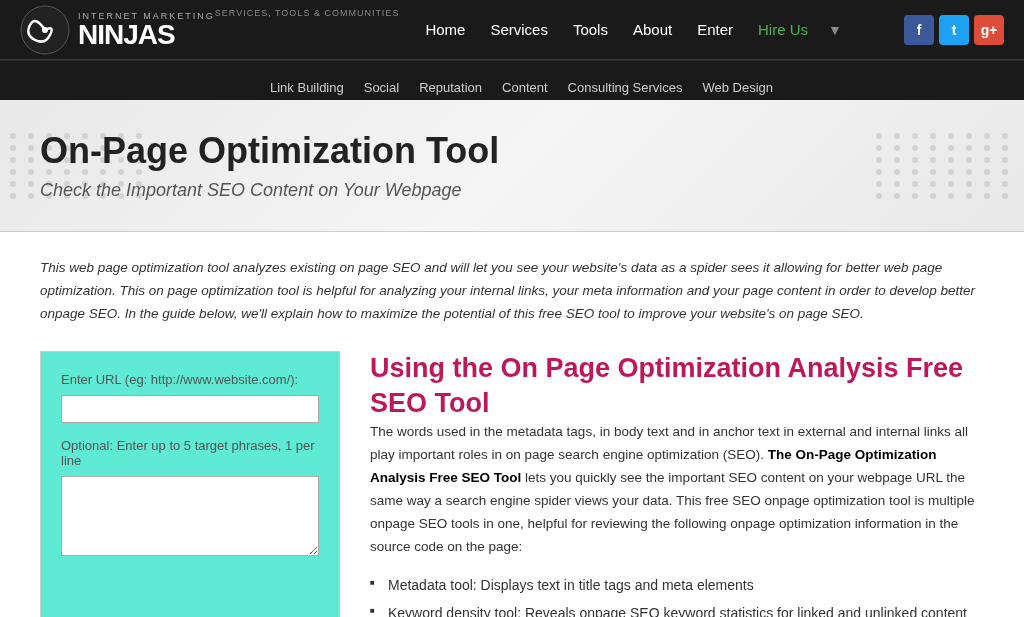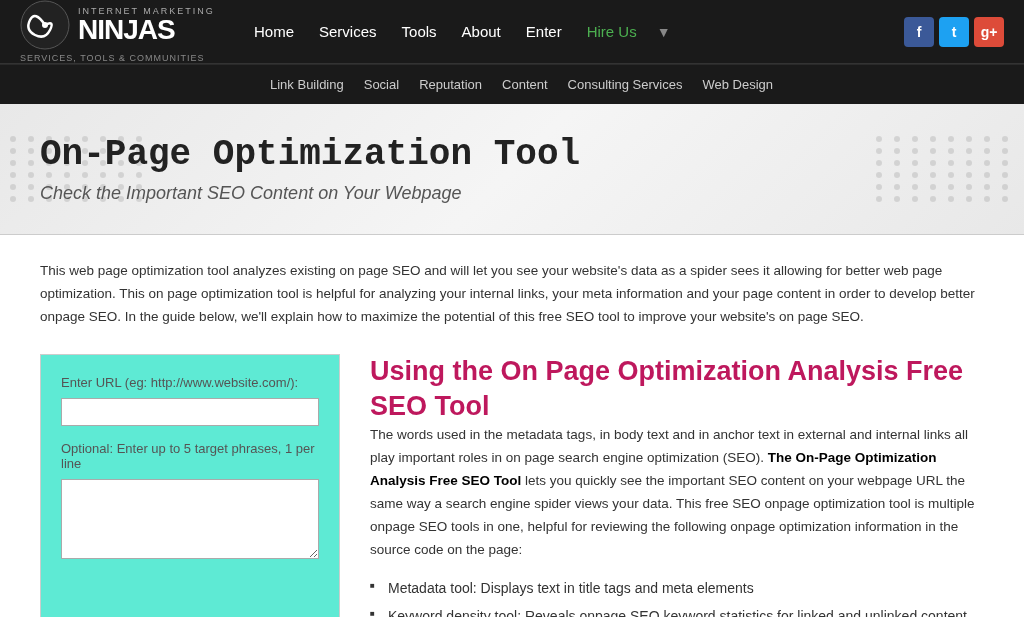--- a/index.html
+++ b/index.html
@@ -12,22 +12,22 @@
     }
     #top-nav {
       display: flex;
       align-items: center;
       padding: 0 20px;
       border-bottom: 1px solid #333;
       min-height: 60px;
     }
     #logo-area {
       display: flex;
-      flex-direction: column;
-      margin-right: 24px;
+      flex-direction: row;
+      margin-right: 16px;
       min-width: 200px;
     }
     #logo-main {
       display: flex;
       align-items: center;
     }
     #logo-icon {
       width: 50px;
       height: 50px;
       margin-right: 8px;
@@ -96,21 +96,21 @@
       font-weight: bold;
       font-size: 14px;
       cursor: pointer;
     }
     .social-fb { background: #3b5998; }
     .social-tw { background: #1da1f2; }
     .social-gp { background: #dd4b39; }
 
     #sub-nav {
       display: flex;
-      align-items: center;
+      align-items: flex-end;
       padding: 0 20px 0 260px;
       min-height: 40px;
       border-top: 1px solid #2a2a2a;
     }
     .sub-nav-item {
       color: #ccc;
       text-decoration: none;
       padding: 5px 10px;
       font-size: 13px;
       cursor: pointer;
@@ -143,39 +143,39 @@
     }
     #hero-content {
       position: relative;
       z-index: 1;
     }
     #hero-title {
       font-size: 36px;
       font-weight: 900;
       color: #222;
       margin-bottom: 8px;
-      font-family: Liberation Mono, monospace;
     }
     #hero-subtitle {
       font-size: 18px;
       color: #555;
       font-style: italic;
     }
 
     
     #main-content {
       background: #fff;
       padding: 25px 40px;
       max-width: 1024px;
     }
     #intro-text {
       font-size: 13.5px;
       line-height: 1.7;
       color: #333;
       margin-bottom: 25px;
+      font-style: italic;
     }
 
     
     #tool-section {
       display: flex;
       gap: 30px;
     }
     #tool-form {
       flex: 0 0 300px;
       border: 1px solid #ccc;

